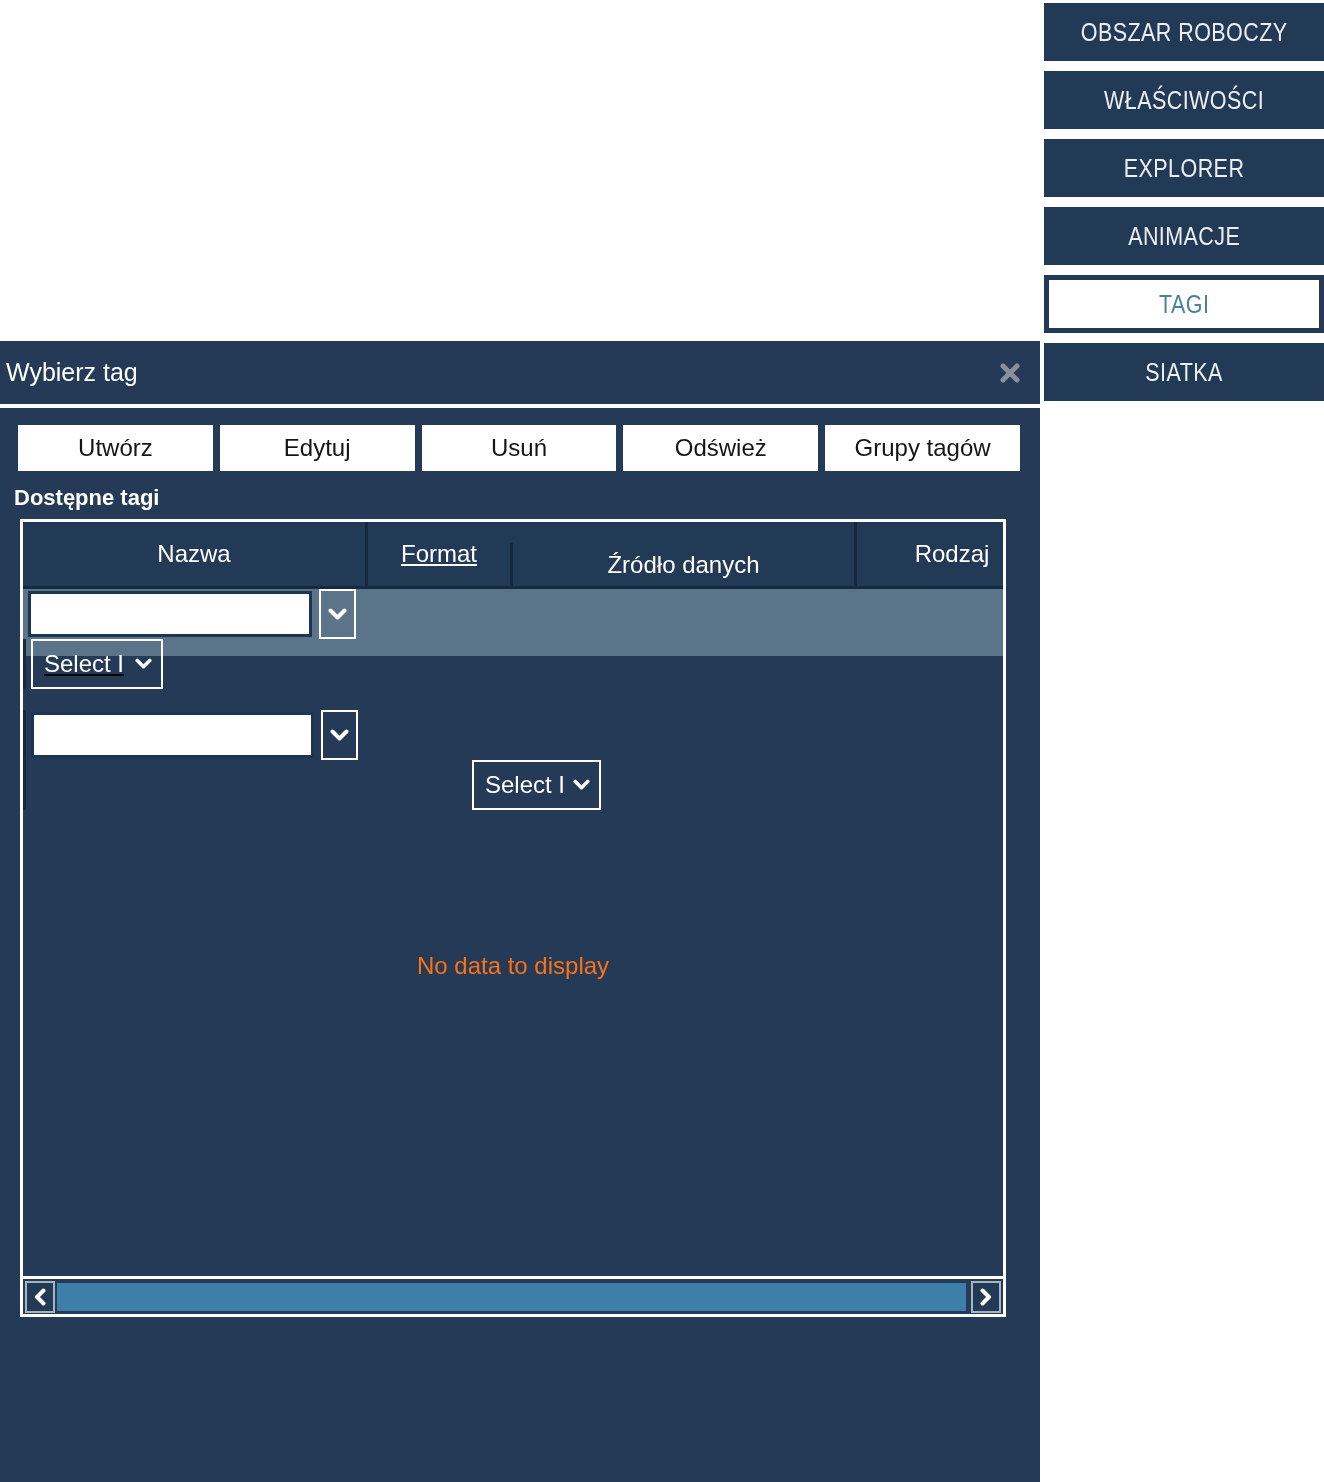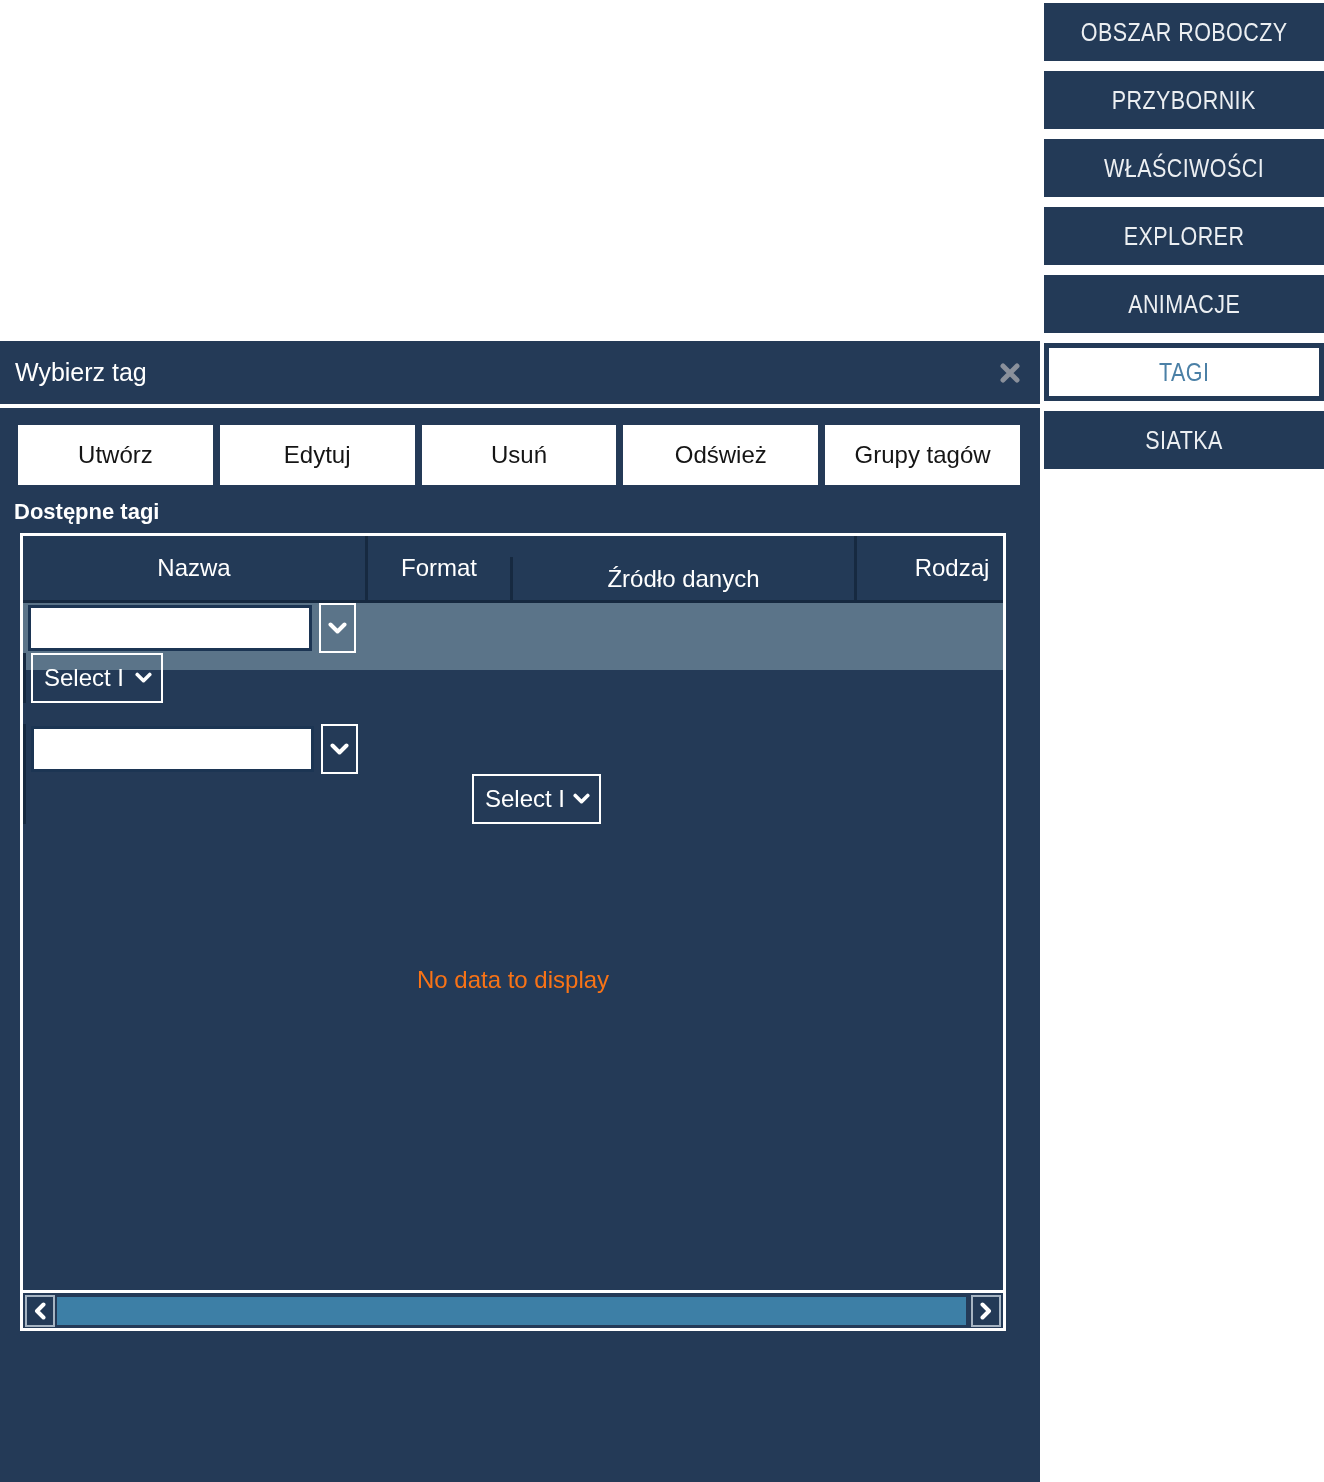--- a/index.html
+++ b/index.html
@@ -25,50 +25,50 @@
   }
 
   
   .dialog {
     position: absolute; left: 0; top: 341px;
     width: 1040px; height: 1141px;
     background: #243A57;
   }
   .dialog-header {
     height: 63px; display: flex; align-items: center;
-    padding: 0 18px 0 15px;
+    padding: 0 18px 0 6px;
   }
   .dialog-title { color: #ffffff; font-size: 25px; flex: 1; }
   .dialog-close { width: 24px; height: 24px; display: flex; align-items: center; justify-content: center; cursor: pointer; }
   .dialog-divider { height: 4px; background: #ffffff; }
 
   .toolbar { display: flex; gap: 7px; margin: 17px 20px 0 18px; }
   .toolbar button {
-    flex: 1; height: 60px; background: #ffffff; border: none;
+    flex: 1; height: 46px; background: #ffffff; border: none;
     font-family: "Liberation Sans", sans-serif;
     font-size: 24px; color: #151515; cursor: pointer;
   }
 
   .section-label {
     margin: 14px 0 8px 14px;
     color: #ffffff; font-size: 22px; font-weight: bold;
   }
 
   
   .tag-table {
     margin-left: 20px; width: 986px;
     border: 3px solid #ffffff;
   }
   .thead-row { display: flex; height: 67px; background: #233A57; border-bottom: 3px solid #162940; }
   .th {
     display: flex; align-items: center; justify-content: center;
     color: #ffffff; font-size: 24px;
   }
   .col-0 { width: 342px; }
-  .col-1 { width: 145px; }
+  .col-1 { width: 145px; text-decoration: underline; }
   .col-2 { width: 344px; margin-top: 21px; }
   .col-3 { flex: 1; padding-left: 44px; }
   .sep { border-left: 3px solid #162940; }
 
   .filter-row { display: flex; height: 67px; background: #5B7489; flex-direction: column; }
   .fcell { display: flex; align-items: center; }
   .fcell.input-cell { padding: 0 9px 0 5px; }
   .fcell.select-cell { justify-content: center; }
   .filter-input {
     flex: 1; min-width: 0; height: 46px;
@@ -114,23 +114,20 @@
     flex: 1; height: 28px; margin: 0 5px 0 2px;
     background: #3D7FA6; cursor: grab;
   }
 </style>
 </head>
 <body>
 
 <div class="sidebar">
   <div class="side-btn">
     <span class="lbl">OBSZAR ROBOCZY</span>
-  </div>
-  <div class="side-btn">
-    <span class="lbl">PRZYBORNIK</span>
   </div>
   <div class="side-btn">
     <span class="lbl">WŁAŚCIWOŚCI</span>
   </div>
   <div class="side-btn">
     <span class="lbl">EXPLORER</span>
   </div>
   <div class="side-btn">
     <span class="lbl">ANIMACJE</span>
   </div>

